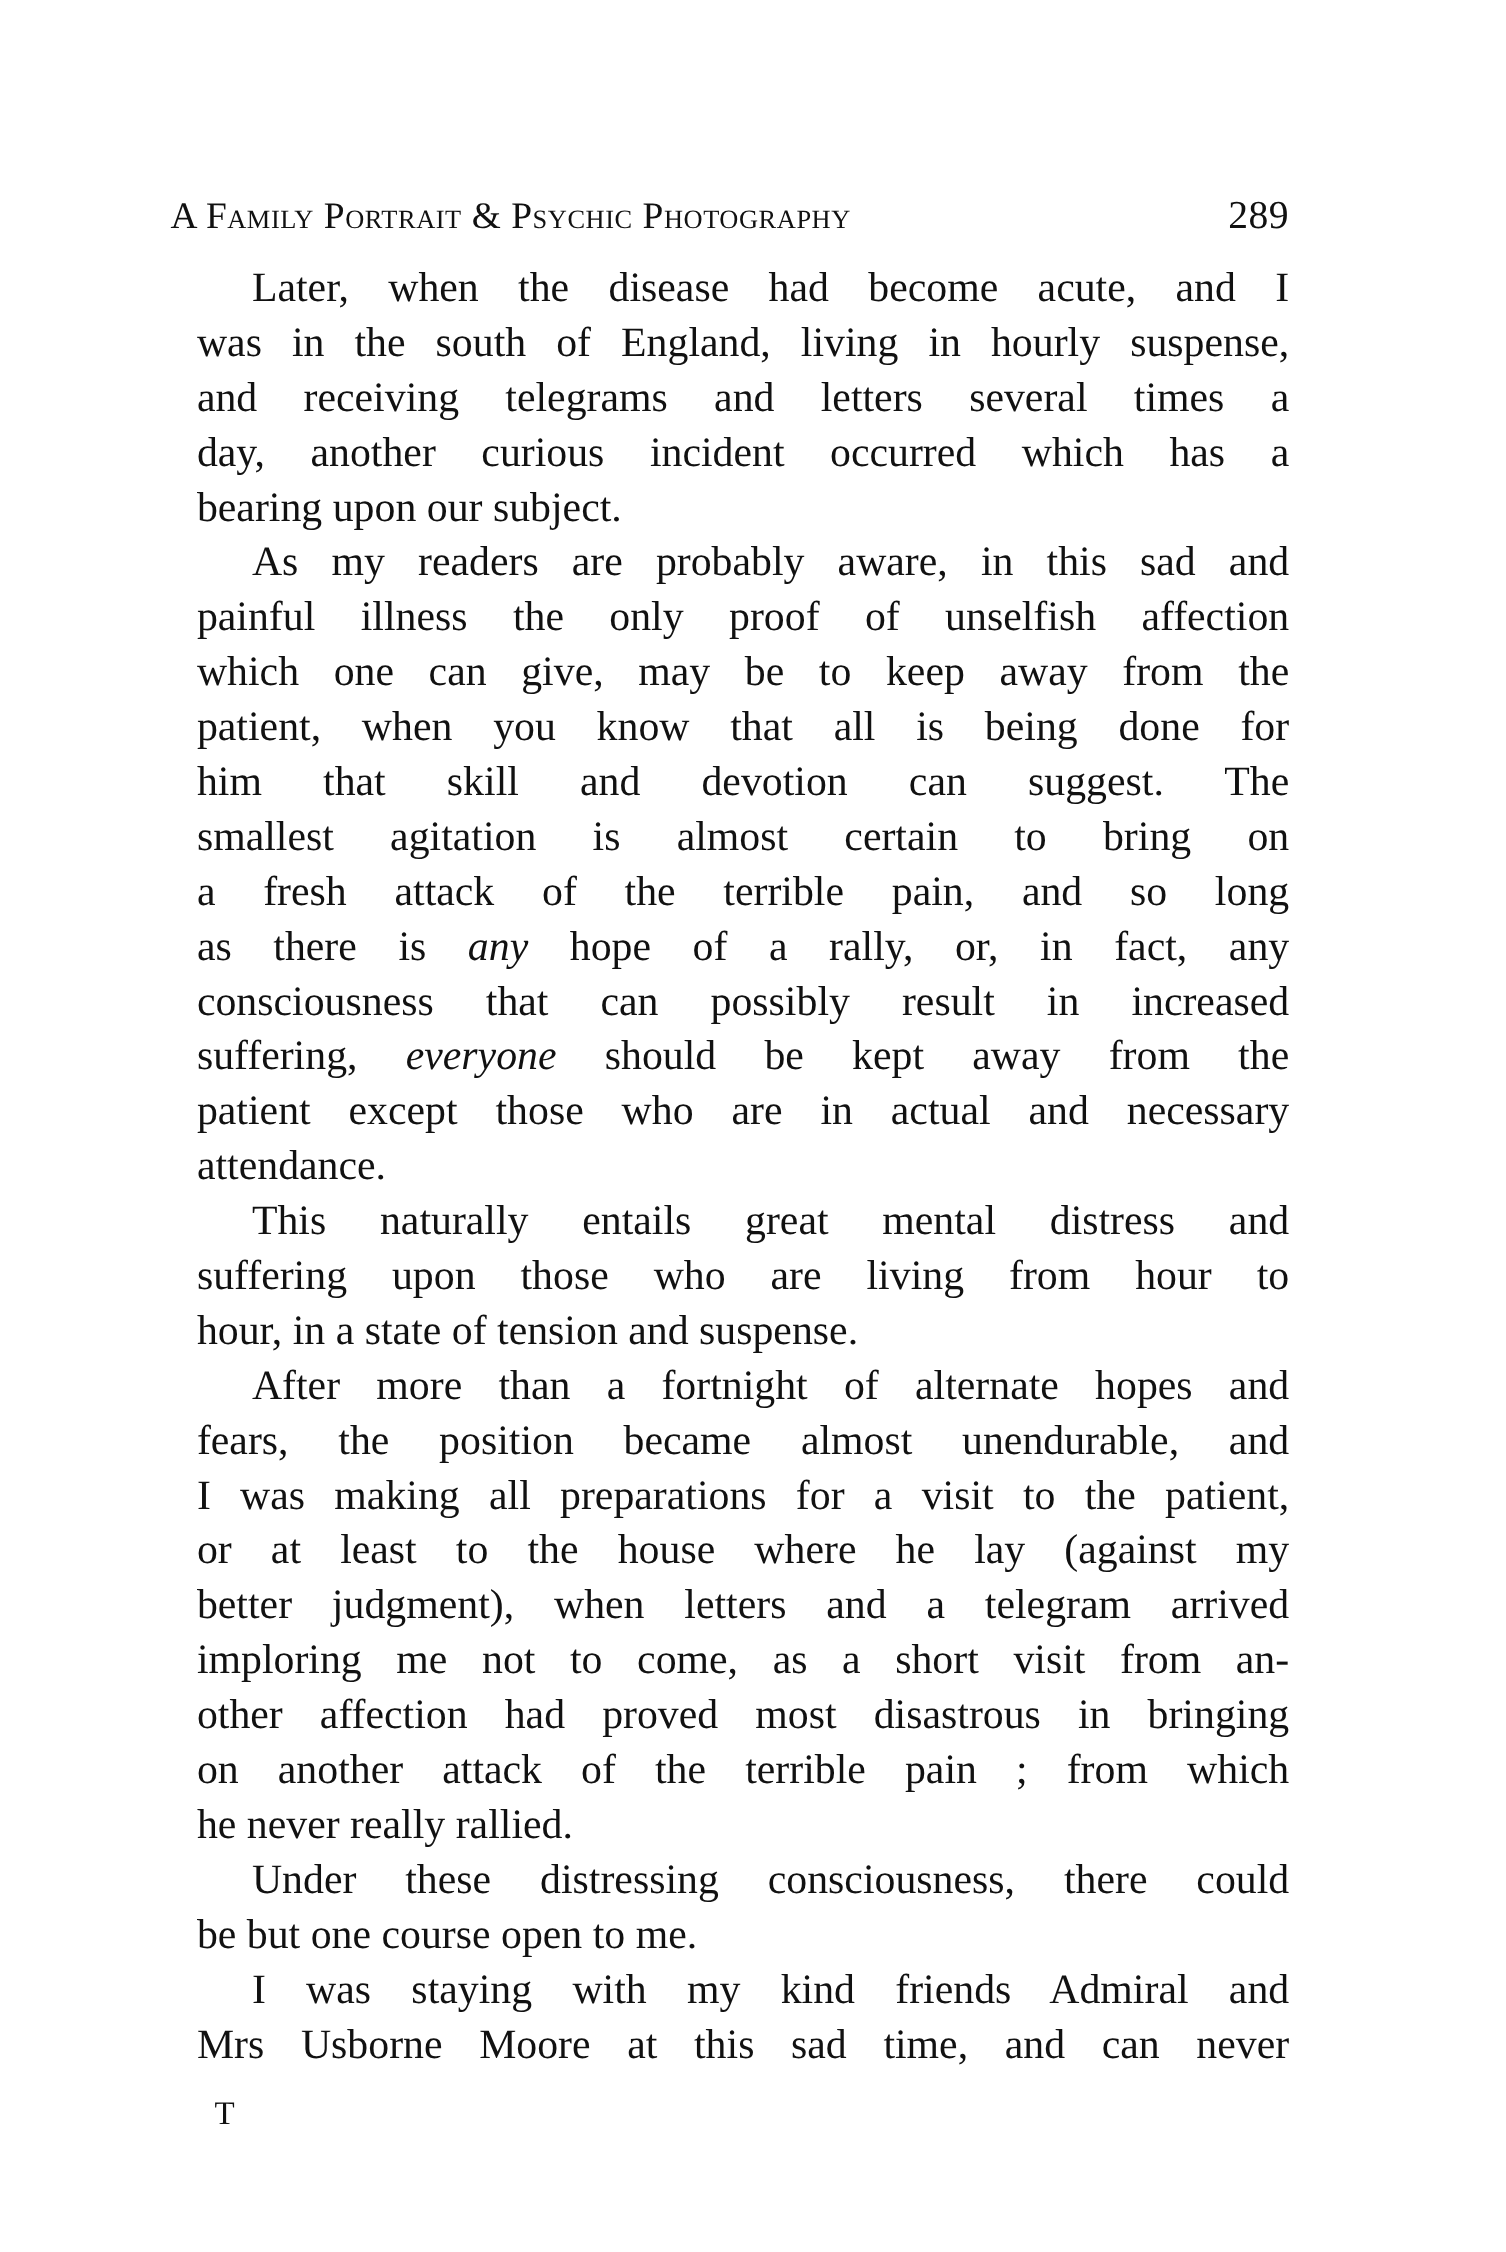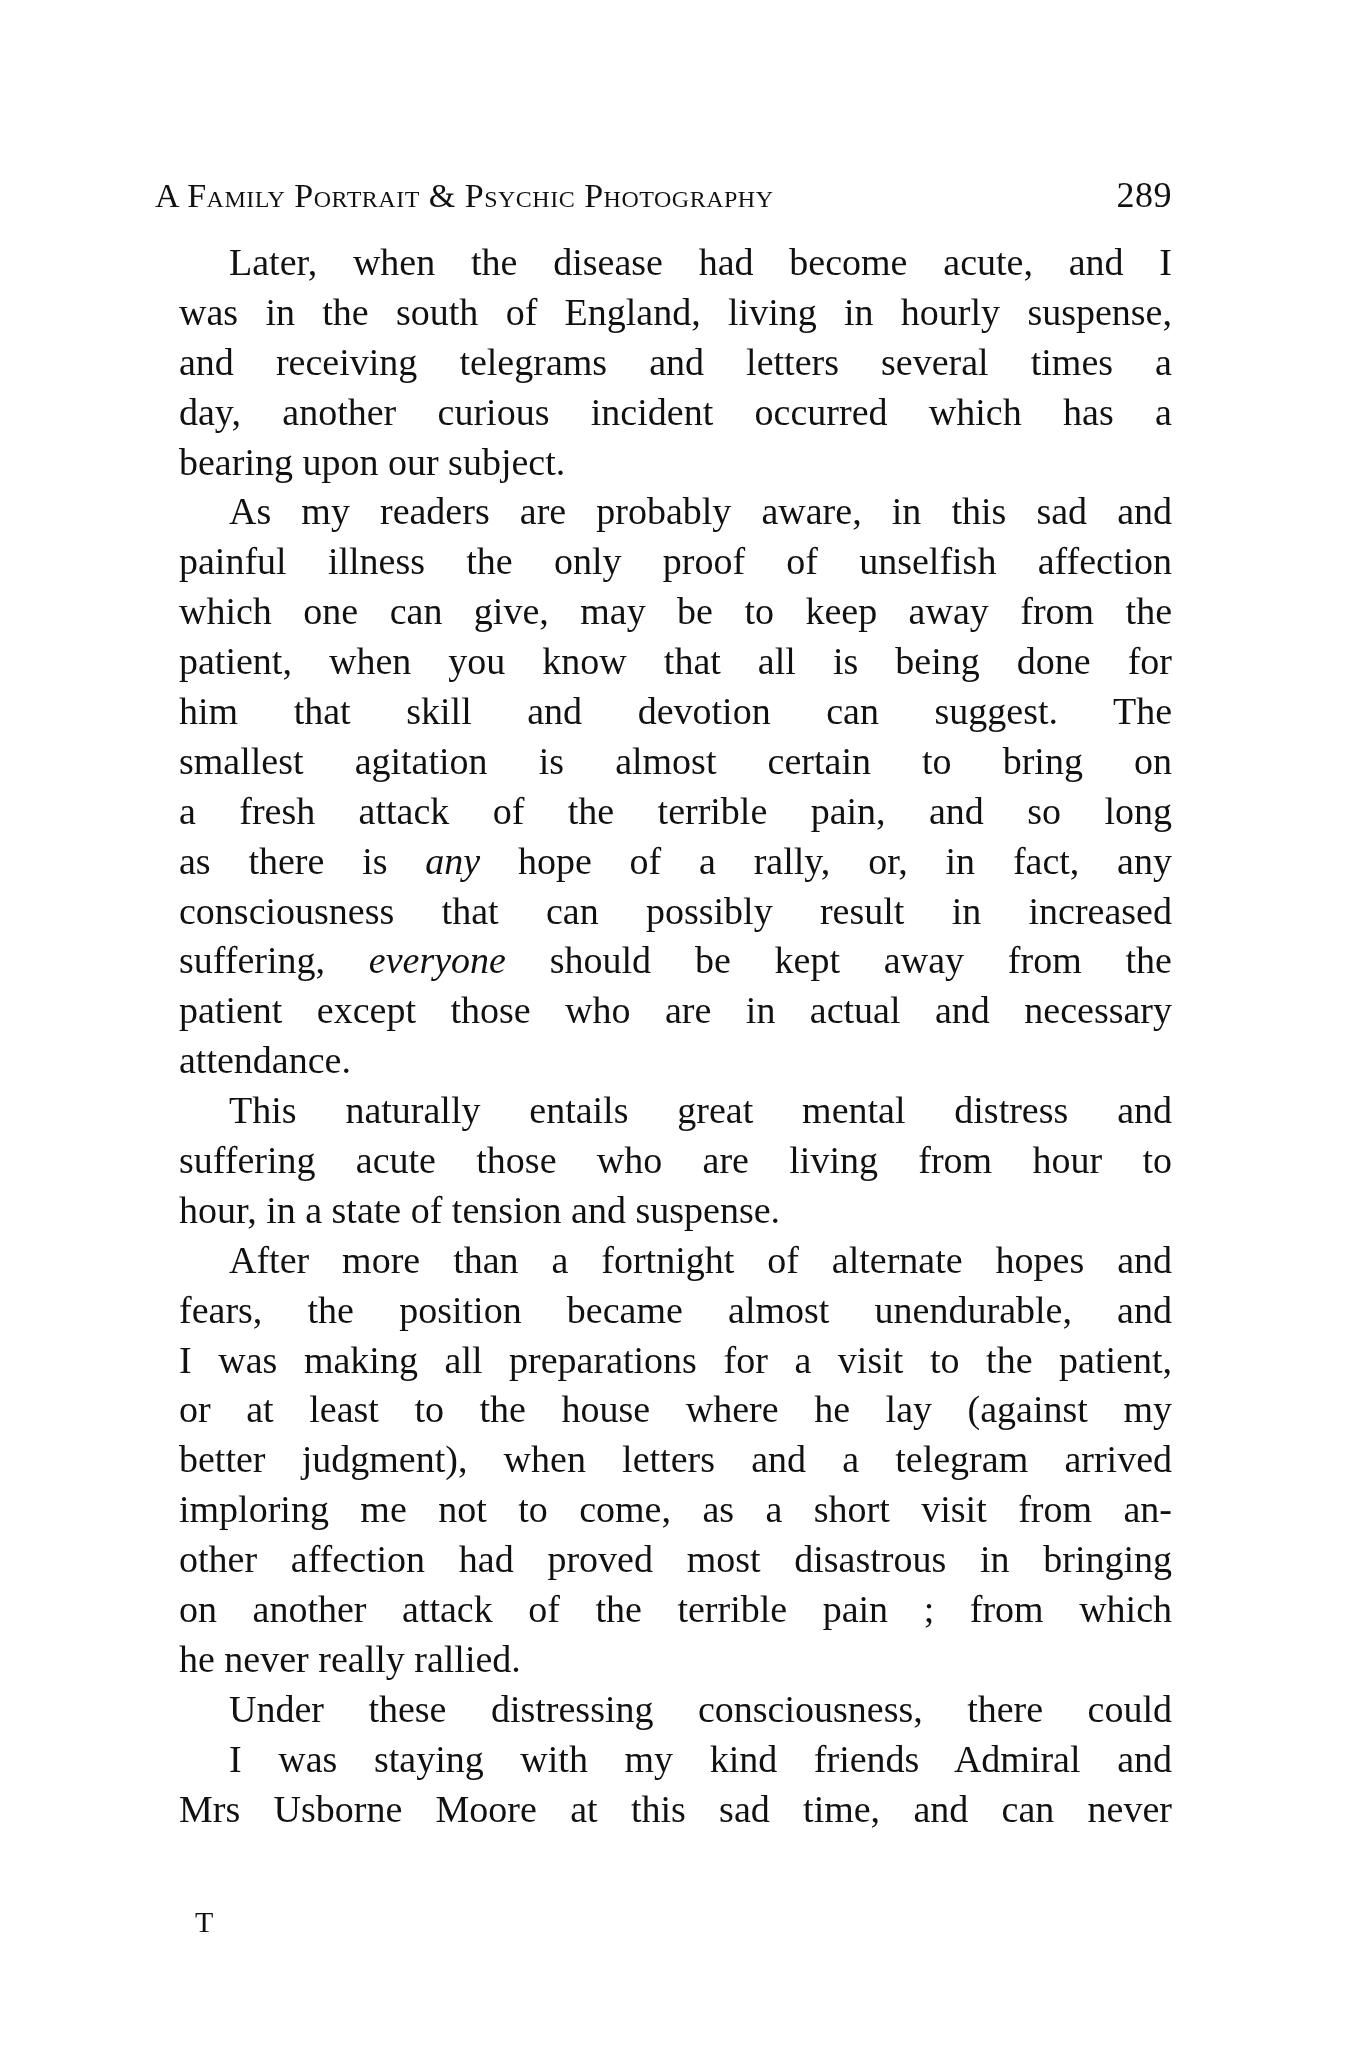--- a/index.html
+++ b/index.html
@@ -38,29 +38,30 @@
       <span class="line" style="white-space: nowrap;">patient, when you know that all is being done for</span>
       <span class="line" style="white-space: nowrap;">him that skill and devotion can suggest. The</span>
       <span class="line" style="white-space: nowrap;">smallest agitation is almost certain to bring on</span>
       <span class="line" style="white-space: nowrap;">a fresh attack of the terrible pain, and so long</span>
       <span class="line" style="white-space: nowrap;"><span style="white-space: pre;">as there is </span><em style="white-space: pre;">any</em><span style="white-space: pre;"> hope of a rally, or, in fact, any</span></span>
       <span class="line" style="white-space: nowrap;">consciousness that can possibly result in increased</span>
       <span class="line" style="white-space: nowrap;"><span style="white-space: pre;">suffering, </span><em style="white-space: pre;">everyone</em><span style="white-space: pre;"> should be kept away from the</span></span>
       <span class="line" style="white-space: nowrap;">patient except those who are in actual and necessary</span>
       <span class="line last" style="white-space: nowrap;">attendance.</span>
       <span class="line indent" style="white-space: nowrap;">This naturally entails great mental distress and</span>
-      <span class="line" style="white-space: nowrap;">suffering acute those who are living from hour to</span>
+      <span class="line" style="white-space: nowrap;">suffering upon those who are living from hour to</span>
       <span class="line last" style="white-space: nowrap;">hour, in a state of tension and suspense.</span>
       <span class="line indent" style="white-space: nowrap;">After more than a fortnight of alternate hopes and</span>
       <span class="line" style="white-space: nowrap;">fears, the position became almost unendurable, and</span>
       <span class="line" style="white-space: nowrap;">I was making all preparations for a visit to the patient,</span>
       <span class="line" style="white-space: nowrap;">or at least to the house where he lay (against my</span>
       <span class="line" style="white-space: nowrap;">better judgment), when letters and a telegram arrived</span>
       <span class="line" style="white-space: nowrap;">imploring me not to come, as a short visit from an-</span>
       <span class="line" style="white-space: nowrap;">other affection had proved most disastrous in bringing</span>
       <span class="line" style="white-space: nowrap;">on another attack of the terrible pain ; from which</span>
       <span class="line last" style="white-space: nowrap;">he never really rallied.</span>
       <span class="line indent" style="white-space: nowrap;">Under these distressing consciousness, there could</span>
+      <span class="line last" style="white-space: nowrap;">be but one course open to me.</span>
       <span class="line indent" style="white-space: nowrap;">I was staying with my kind friends Admiral and</span>
       <span class="line" style="white-space: nowrap;">Mrs Usborne Moore at this sad time, and can never</span>
     </div>
 </div>
 <div class="signature" style="white-space: pre;">T</div>
 
 </body></html>

